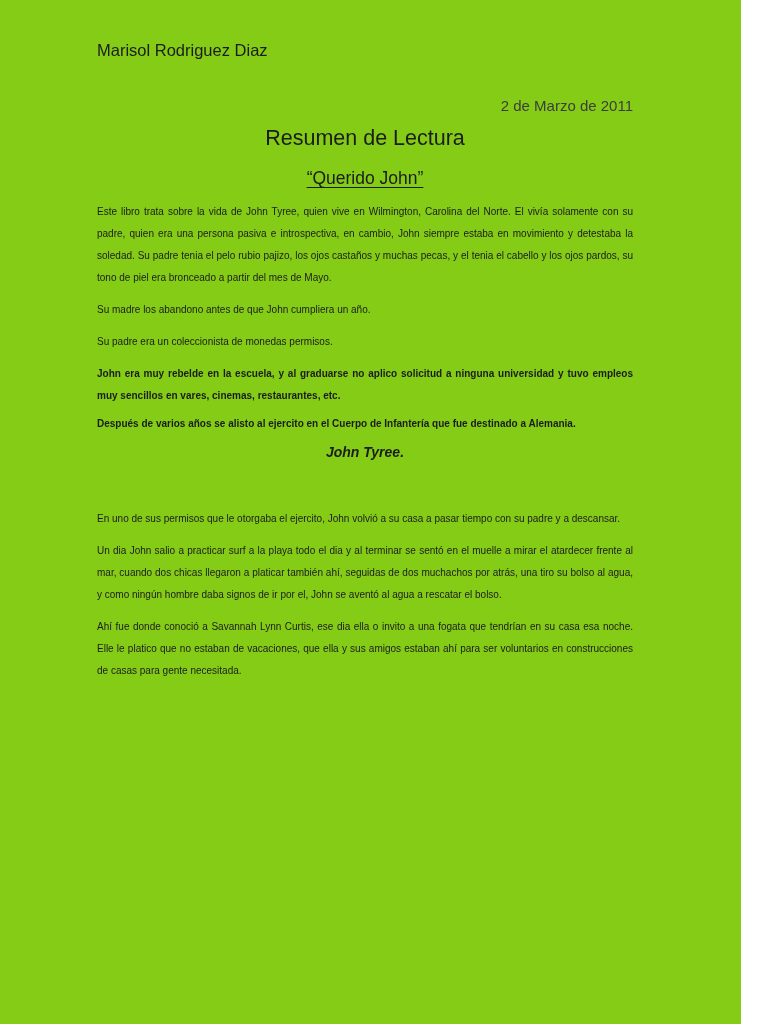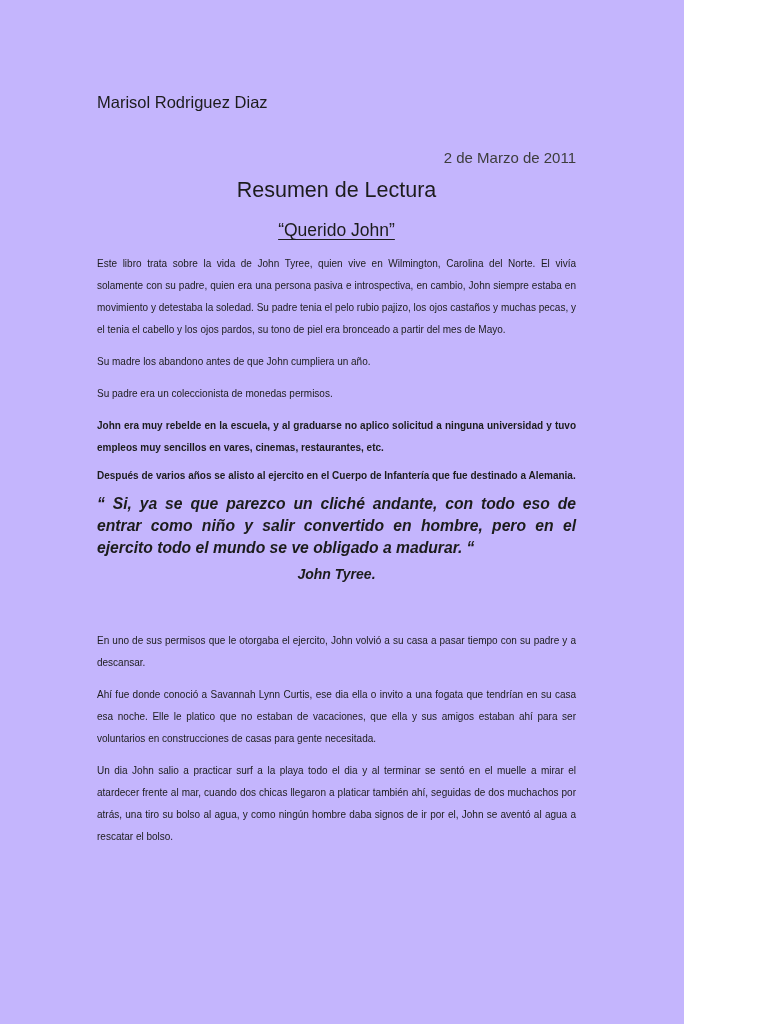--- a/index.html
+++ b/index.html
@@ -2,25 +2,25 @@
 <html><head>
 <meta charset="utf-8">
 <style>
   html, body {
     margin: 0;
     padding: 0;
     background: #ffffff;
   }
   .page {
     position: relative;
-    width: 684px;
+    width: 741px;
     height: 1024px;
-    background: #c4b5fd;
+    background: #84cc16;
     box-sizing: border-box;
-    padding: 112px 108px 0 97px;
+    padding: 60px 108px 0 97px;
     font-family: "Liberation Sans", sans-serif;
     color: #1c1c1c;
     overflow: hidden;
   }
   .author {
     font-size: 16.5px;
     line-height: 20px;
     text-align: left;
     font-weight: 400;
   }
@@ -100,23 +100,22 @@
   <p class="para first">Este libro trata sobre la vida de John Tyree, quien vive en Wilmington, Carolina del Norte. El vivía solamente con su padre, quien era una persona pasiva e introspectiva, en cambio, John siempre estaba en movimiento y detestaba la soledad. Su padre tenia el pelo rubio pajizo,  los ojos castaños y muchas pecas, y el tenia el cabello y los ojos pardos, su tono de piel era bronceado a partir del mes de Mayo.</p>
 
   <p class="para">Su madre los abandono antes de que John cumpliera un año.</p>
 
   <p class="para">Su padre era un coleccionista de monedas permisos.</p>
 
   <p class="para tight">John era muy rebelde en la escuela, y al graduarse no aplico solicitud a ninguna universidad y tuvo empleos muy sencillos en vares, cinemas, restaurantes, etc.</p>
 
   <p class="para tight">Después de varios años se alisto al ejercito en el Cuerpo de Infantería que fue destinado a Alemania.</p>
 
-  <p class="quote">“ Si, ya se que parezco un cliché andante, con todo eso de entrar como niño y salir convertido en hombre, pero en el ejercito todo el mundo se ve obligado a madurar. “</p>
 
   <p class="attribution">John Tyree.</p>
 
   <p class="para gap-top">En uno de sus permisos que le otorgaba el ejercito, John volvió a su casa a pasar tiempo con su padre y a descansar.</p>
 
+  <p class="para">Un dia John salio a practicar surf a la playa todo el dia y al terminar se sentó en el muelle a mirar el atardecer frente al mar, cuando dos chicas llegaron a platicar también ahí, seguidas de dos muchachos por atrás, una tiro su bolso al agua, y como ningún hombre daba signos de ir por el, John se aventó al agua a rescatar el bolso.</p>
+
   <p class="para">Ahí fue donde conoció a Savannah Lynn Curtis, ese dia ella o invito a una fogata que tendrían en su casa esa noche. Elle le platico que no estaban de vacaciones, que ella y sus amigos estaban ahí para ser voluntarios en construcciones de casas para gente necesitada.</p>
-
-  <p class="para">Un dia John salio a practicar surf a la playa todo el dia y al terminar se sentó en el muelle a mirar el atardecer frente al mar, cuando dos chicas llegaron a platicar también ahí, seguidas de dos muchachos por atrás, una tiro su bolso al agua, y como ningún hombre daba signos de ir por el, John se aventó al agua a rescatar el bolso.</p>
 
 </div>
 
 </body></html>

